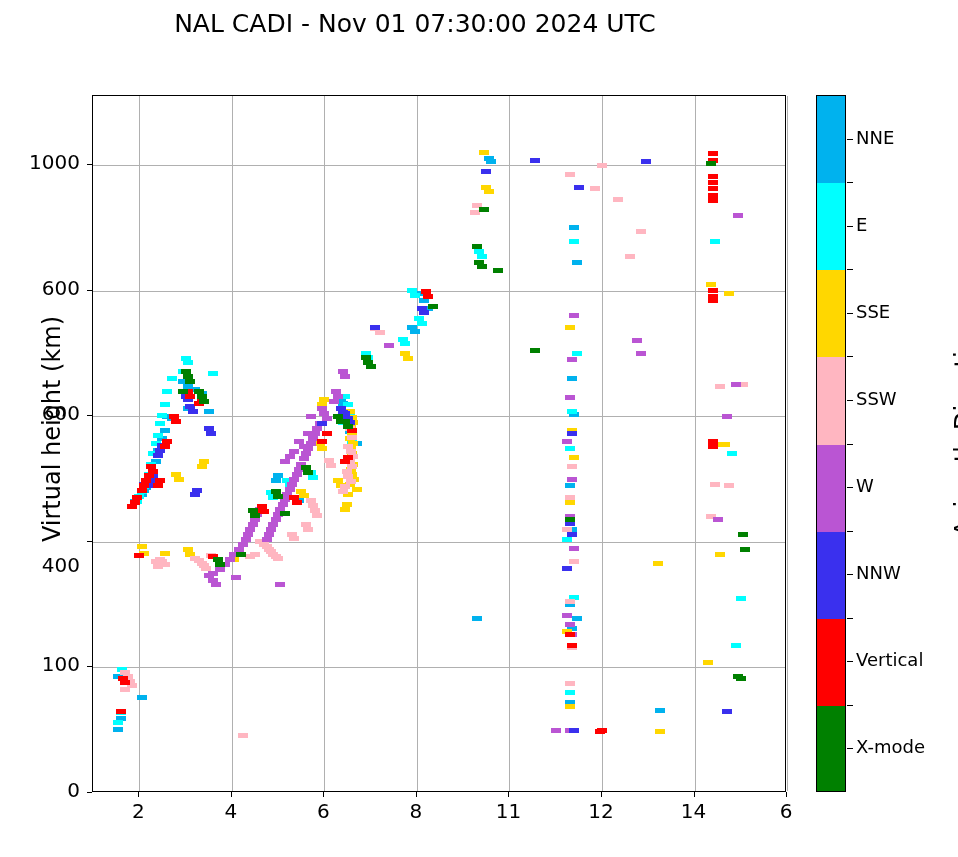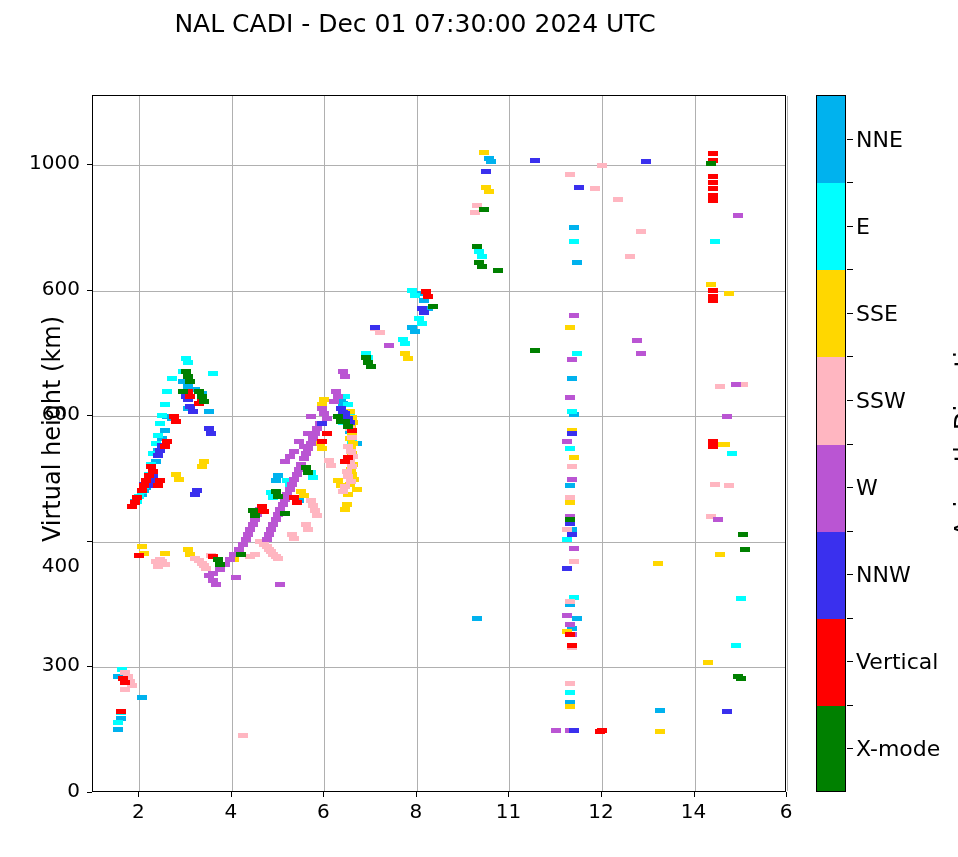--- a/index.html
+++ b/index.html
@@ -32,33 +32,33 @@
   #ylabel{
     position:absolute;left:-128px;top:415px;width:360px;text-align:center;
     font-size:24px;color:#000;transform:rotate(-90deg);transform-origin:center center;
   }
 
   
   #cbar-wrap{position:absolute;left:816px;top:95px;width:30px;height:697px;}
   #cbar{position:absolute;left:0;top:0;width:30px;height:697px;border:1.2px solid #000;box-sizing:border-box;overflow:hidden;}
   .cseg{width:100%;}
   .cb-tick{position:absolute;left:847px;width:6px;height:1px;background:#000;}
-  .cb-lab{position:absolute;left:856px;font-size:22px;color:#000;white-space:nowrap;}
+  .cb-lab{position:absolute;left:856px;font-size:18px;color:#000;white-space:nowrap;}
   #cbar-title{
     position:absolute;left:784px;top:415px;width:360px;text-align:center;
     font-size:24px;color:#000;transform:rotate(-90deg);transform-origin:center center;
   }
   .mk{position:absolute;}
 </style>
 </head>
 <body>
 
 <div id="root">
 
-  <div id="plot-title">NAL CADI - Dec 01 07:30:00 2024 UTC</div>
+  <div id="plot-title">NAL CADI - Nov 01 07:30:00 2024 UTC</div>
 
   <div id="axes">
     <div id="gridlayer">
         <div class="gl-v" style="left: 46.3px;"></div>
         <div class="gl-v" style="left: 138.8px;"></div>
         <div class="gl-v" style="left: 231.3px;"></div>
         <div class="gl-v" style="left: 323.9px;"></div>
         <div class="gl-v" style="left: 416.4px;"></div>
         <div class="gl-v" style="left: 508.9px;"></div>
         <div class="gl-v" style="left: 601.5px;"></div>
@@ -528,21 +528,21 @@
       <div class="tlab-x" style="left: 570.9px;">12</div>
       <div class="tick-x" style="left: 693.5px;"></div>
       <div class="tlab-x" style="left: 663.5px; text-align: center;">14</div>
       <div class="tick-x" style="left: 786px;"></div>
       <div class="tlab-x" style="left: 756px;">6</div>
     </div>
   <div id="ticks-y">
       <div class="tick-y" style="top: 792px;"></div>
       <div class="tlab-y" style="top: 778px;">0</div>
       <div class="tick-y" style="top: 666.4px;"></div>
-      <div class="tlab-y" style="top: 652.4px;">300</div>
+      <div class="tlab-y" style="top: 652.4px;">100</div>
       <div class="tick-y" style="top: 540.8px;"></div>
       <div class="tlab-y" style="top: 553px;">400</div>
       <div class="tick-y" style="top: 415.2px;"></div>
       <div class="tlab-y" style="top: 401.2px;">600</div>
       <div class="tick-y" style="top: 289.7px;"></div>
       <div class="tlab-y" style="top: 275.7px;">600</div>
       <div class="tick-y" style="top: 164.1px;"></div>
       <div class="tlab-y" style="top: 150.1px;">1000</div>
     </div>
 

